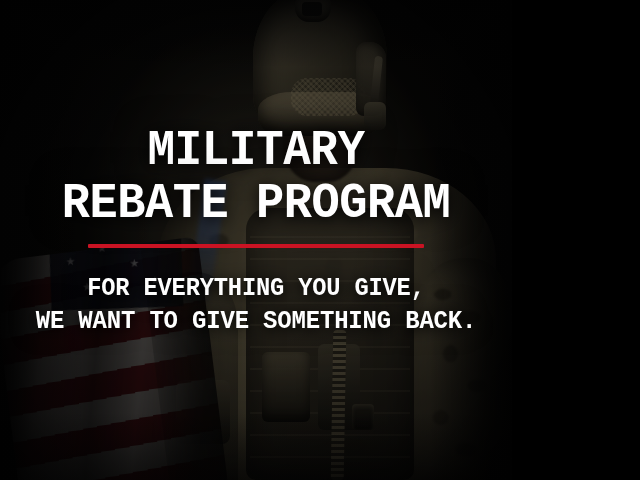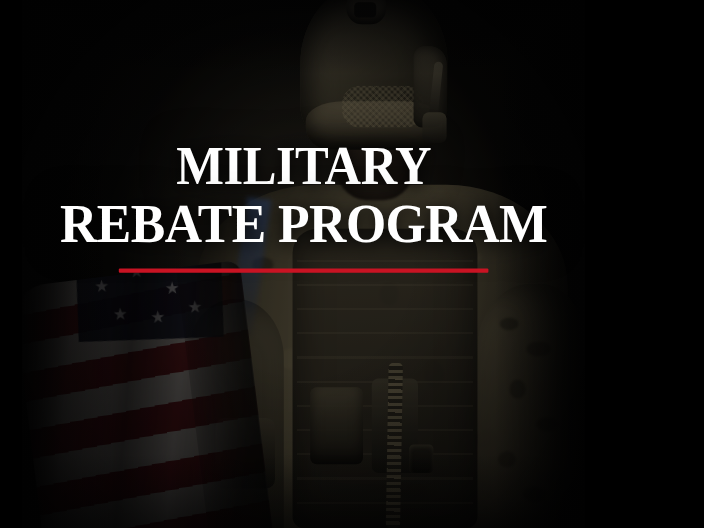--- a/index.html
+++ b/index.html
@@ -6,22 +6,21 @@
     margin: 0;
     padding: 0;
     background: #000;
   }
   #stage {
     position: relative;
     width: 512px;
     height: 480px;
     overflow: hidden;
     background: #060606;
-    font-family: Liberation Serif, serif;
-    margin-left: 20px;
+    font-family: Liberation Mono, monospace;
   }
 
   
   .photo {
     position: absolute;
     inset: 0;
     overflow: hidden;
     background: #070707;
   }
   .vignette-base {
@@ -411,15 +410,19 @@
 
   <div class="content">
 
     <div class="title-block">
       <div class="title-line title-line-1">MILITARY</div>
       <div class="title-line title-line-2">REBATE PROGRAM</div>
     </div>
 
     <div class="divider" style="background: rgb(204, 20, 36);"></div>
 
+    <div class="subtitle-block">
+      <div class="subtitle-line subtitle-line-1">FOR EVERYTHING YOU GIVE,</div>
+      <div class="subtitle-line subtitle-line-2">WE WANT TO GIVE SOMETHING BACK.</div>
+    </div>
 
   </div>
 </div>
 
 </body></html>

